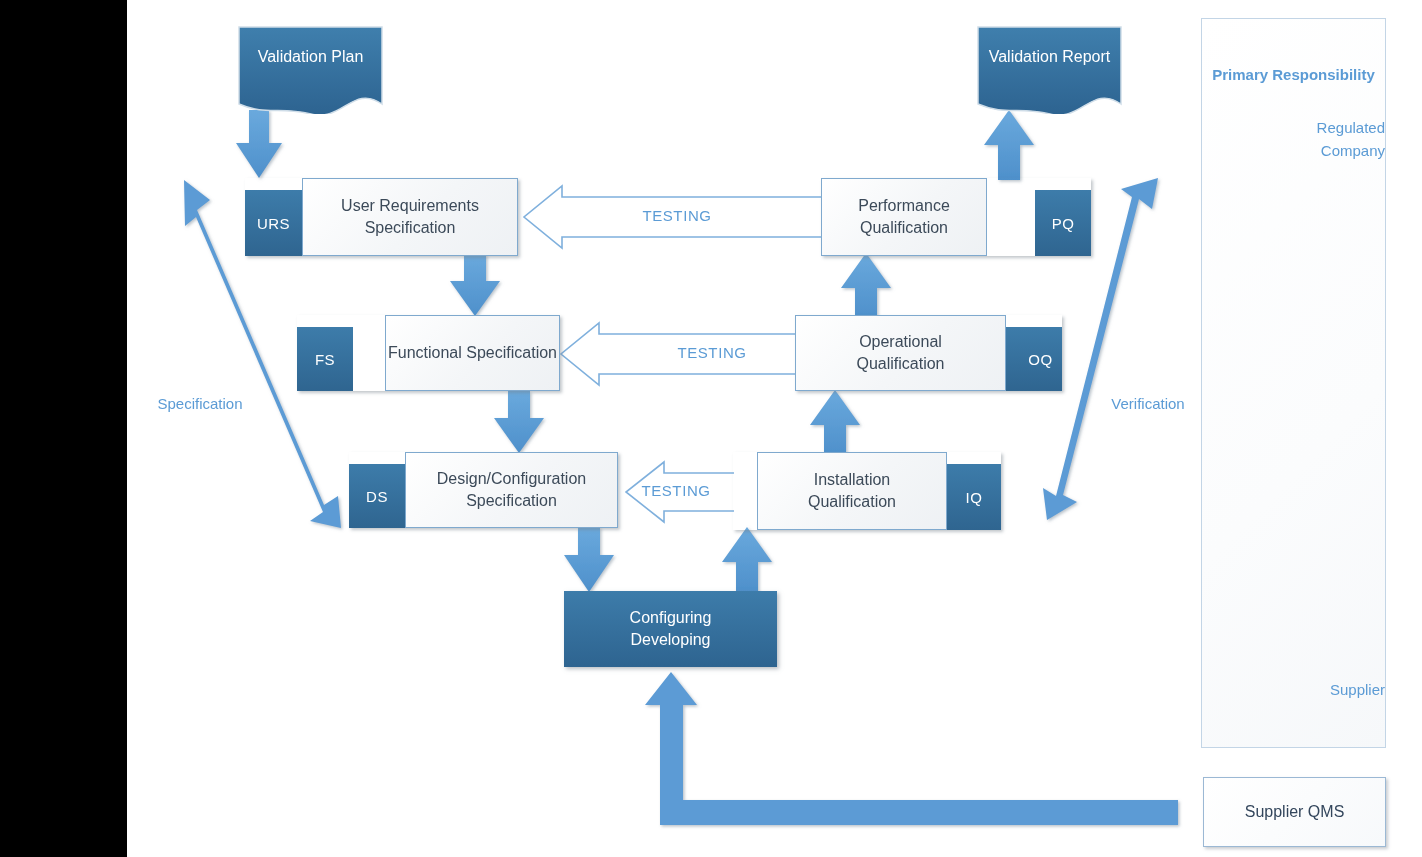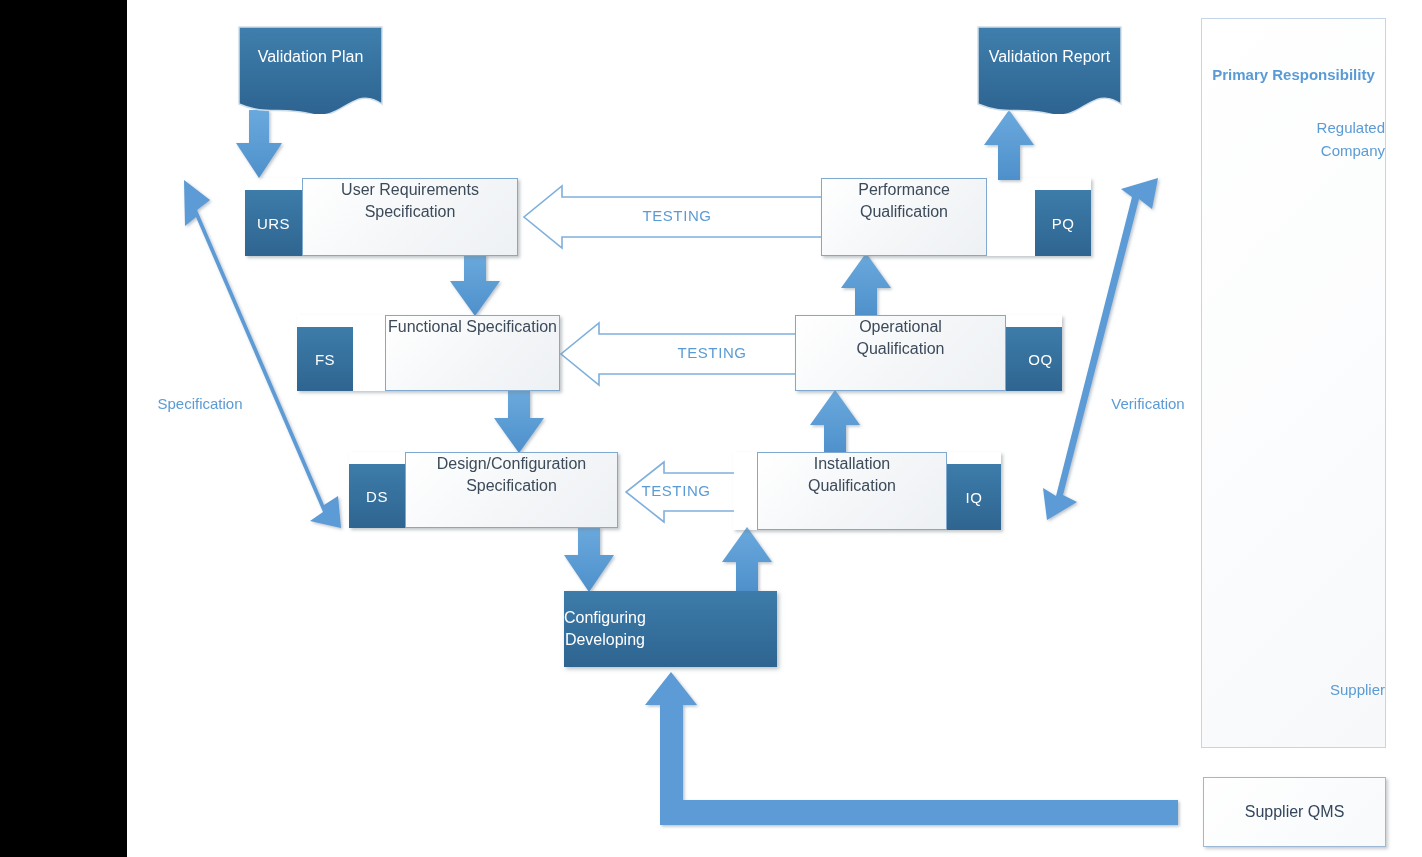--- a/index.html
+++ b/index.html
@@ -48,37 +48,38 @@
     letter-spacing: 0.5px;
     box-sizing: border-box;
     flex: none;
     margin-top: 12px;
   }
   .splitbox .body {
     background: linear-gradient(135deg, #ffffff 0%, #f4f6f8 55%, #eef1f4 100%);
     border: 1px solid #7fa9ce;
     color: #3c4a59;
     display: flex;
+    align-items: center;
     justify-content: center;
     text-align: center;
     font-size: 16px;
     line-height: 1.35;
     box-sizing: border-box;
     flex: 1 1 auto;
   }
   .splitbox.tag-right { flex-direction: row-reverse; }
 
   
   .solidbox {
     position: absolute;
     background: linear-gradient(180deg, #3d7caa 0%, #2e6490 100%);
     color: #ffffff;
     display: flex;
     align-items: center;
-    justify-content: flex-start;
+    justify-content: center;
     text-align: center;
     font-size: 16px;
     line-height: 1.35;
     box-sizing: border-box;
     box-shadow: 2px 2px 4px rgba(120,130,140,0.5);
   }
 
   
   .docshape {
     position: absolute;

